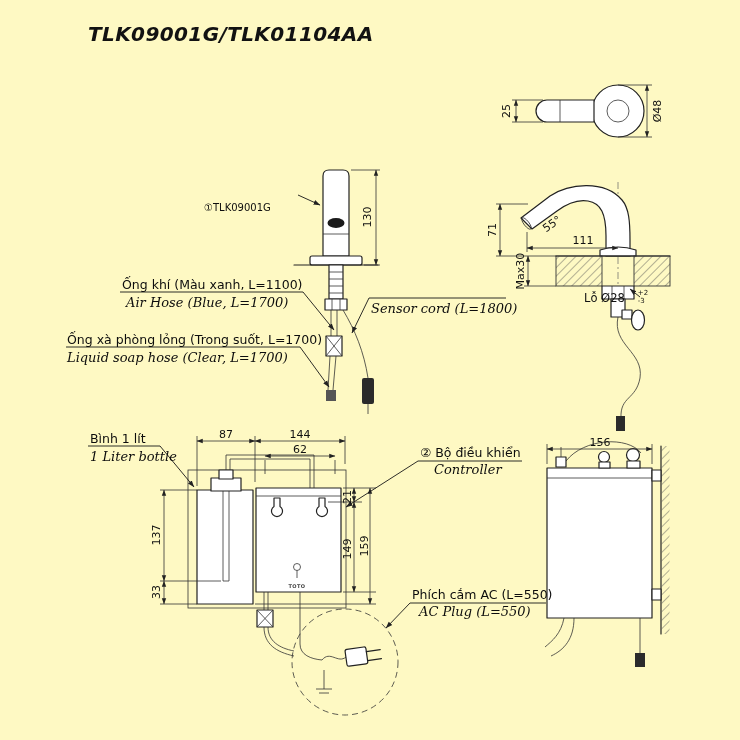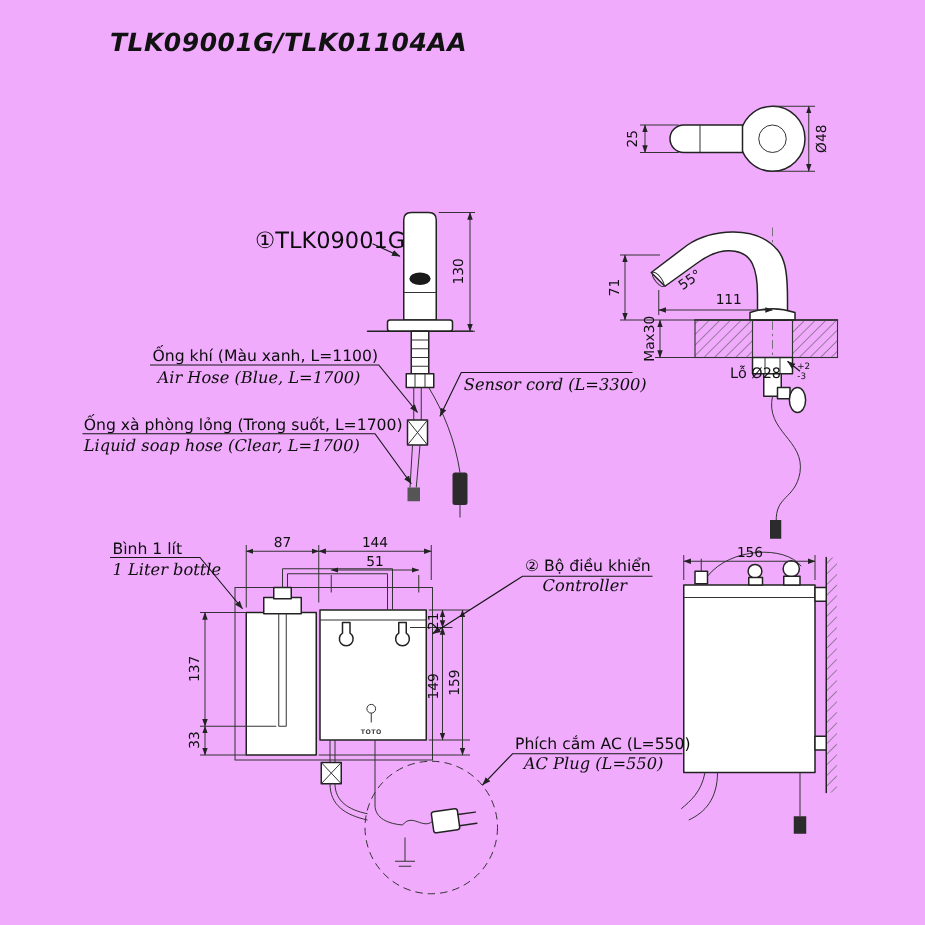--- a/index.html
+++ b/index.html
@@ -1,16 +1,16 @@
 <!DOCTYPE html>
 <html><head>
 <meta charset="utf-8">
 <style>
   html,body{margin:0;padding:0;background:#fff;}
-  .stage{position:relative;width:740px;height:740px;background:#f0abfc;overflow:hidden;
+  .stage{position:relative;width:740px;height:740px;background:#fef9c3;overflow:hidden;
          font-family:"DejaVu Sans","Liberation Sans",sans-serif;color:#111;}
   .title{position:absolute;left:88px;top:22px;font-size:20px;font-weight:bold;font-style:italic;letter-spacing:.4px;color:#121212;white-space:nowrap;}
   svg{position:absolute;left:0;top:0;}
   .ln{fill:none;stroke:#222;stroke-width:1.2;stroke-linejoin:round;stroke-linecap:round;}
   .fw{fill:#fff;stroke:#222;stroke-width:1.2;stroke-linejoin:round;}
   .tn{fill:none;stroke:#333;stroke-width:.8;}
   .dm{fill:none;stroke:#333;stroke-width:.8;}
   .ld{fill:none;stroke:#161616;stroke-width:.9;}
   .dash{stroke-dasharray:6 4;}
   .cl{fill:none;stroke:#666;stroke-width:.7;stroke-dasharray:7 3 2 3;}
@@ -210,26 +210,26 @@
       <path d="M506,298 L369,298 L352,333" class="ld" marker-end="url(#arr)"></path>
       <path d="M66,347 L300,347 L329,387" class="ld" marker-end="url(#arr)"></path>
       <path d="M88,446 L160,446 L194,487" class="ld" marker-end="url(#arr)"></path>
       <path d="M522,461 L418,461 L346,507" class="ld" marker-end="url(#arr)"></path>
       <path d="M546,603 L410,603 L386,628" class="ld" marker-end="url(#arr)"></path>
     </g>
   </svg>
 
   <div class="title">TLK09001G/TLK01104AA</div>
 
-  <div class="lbl" style="left:204px;top:182px;font-size:18px;">①TLK09001G</div>
+  <div class="lbl" style="left:204px;top:202px;font-size:10px;">①TLK09001G</div>
 
   <div class="lbl" style="left:122px;top:277px;">Ống khí (Màu xanh, L=1100)</div>
   <div class="lbl-en" style="left:126px;top:295px;">Air Hose (Blue, L=1700)</div>
 
-  <div class="lbl-en" style="left:371px;top:301px;">Sensor cord (L=3300)</div>
+  <div class="lbl-en" style="left:371px;top:301px;">Sensor cord (L=1800)</div>
 
   <div class="lbl" style="left:67px;top:332px;">Ống xà phòng lỏng (Trong suốt, L=1700)</div>
   <div class="lbl-en" style="left:67px;top:350px;">Liquid soap hose (Clear, L=1700)</div>
 
   <div class="lbl" style="left:90px;top:431px;">Bình 1 lít</div>
   <div class="lbl-en" style="left:90px;top:449px;">1 Liter bottle</div>
 
   <div class="lbl" style="left:420px;top:445px;">② Bộ điều khiển</div>
   <div class="lbl-en" style="left:434px;top:462px;">Controller</div>
 
@@ -247,21 +247,21 @@
   <div class="hole-note" style="left:584px;top:290px;">
     <span>Lỗ Ø28</span>
     <span class="tol">
       <span>+2</span>
       <span>-3</span>
     </span>
   </div>
 
   <div class="dim" style="left:226px;top:434px;">87</div>
   <div class="dim" style="left:300px;top:434px;">144</div>
-  <div class="dim" style="left:300px;top:449px;">51</div>
+  <div class="dim" style="left:300px;top:449px;">62</div>
   <div class="dim v" style="left:347px;top:497px;">21</div>
   <div class="dim v" style="left:347px;top:549px;">149</div>
   <div class="dim v" style="left:364px;top:546px;">159</div>
   <div class="dim v" style="left:156px;top:535px;">137</div>
   <div class="dim v" style="left:156px;top:592px;">33</div>
   <div class="dim" style="left:600px;top:442px;">156</div>
 
   <div class="logo" style="left:297px;top:586px;">TOTO</div>
 </div>
 

